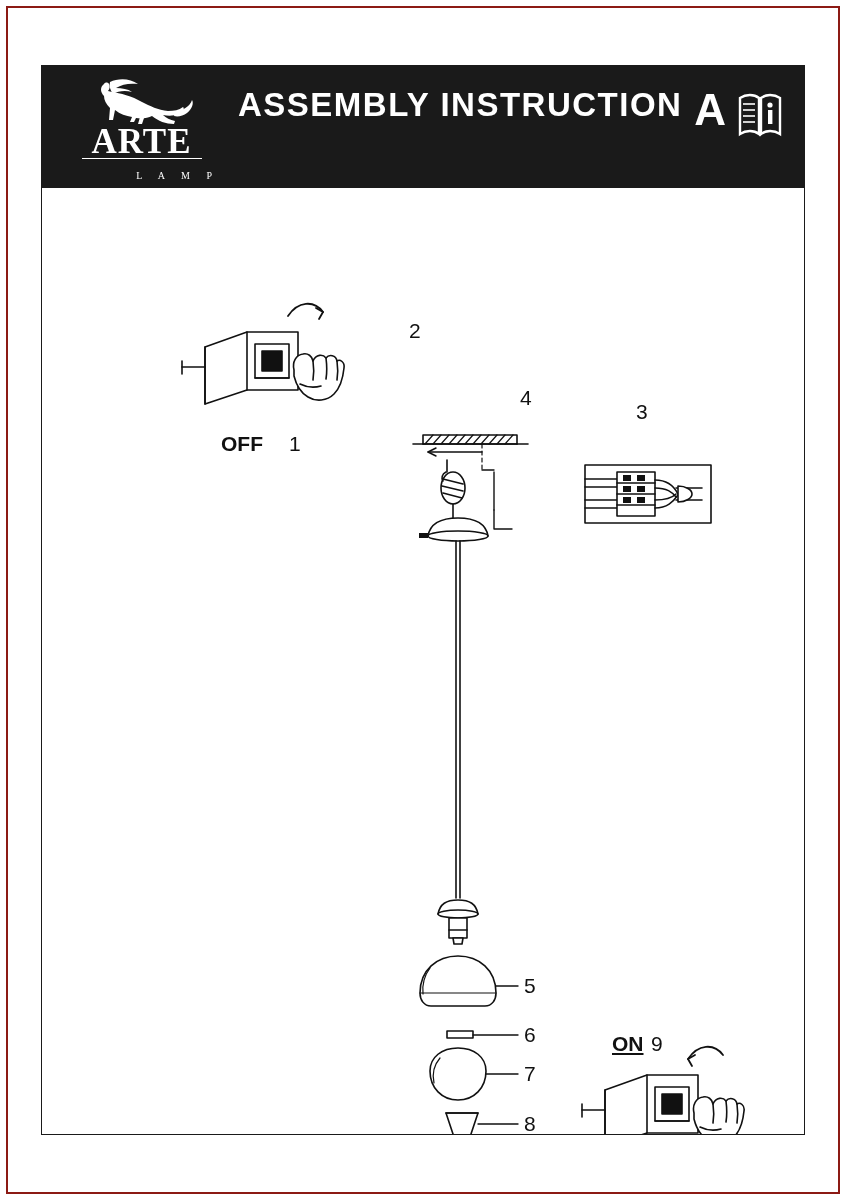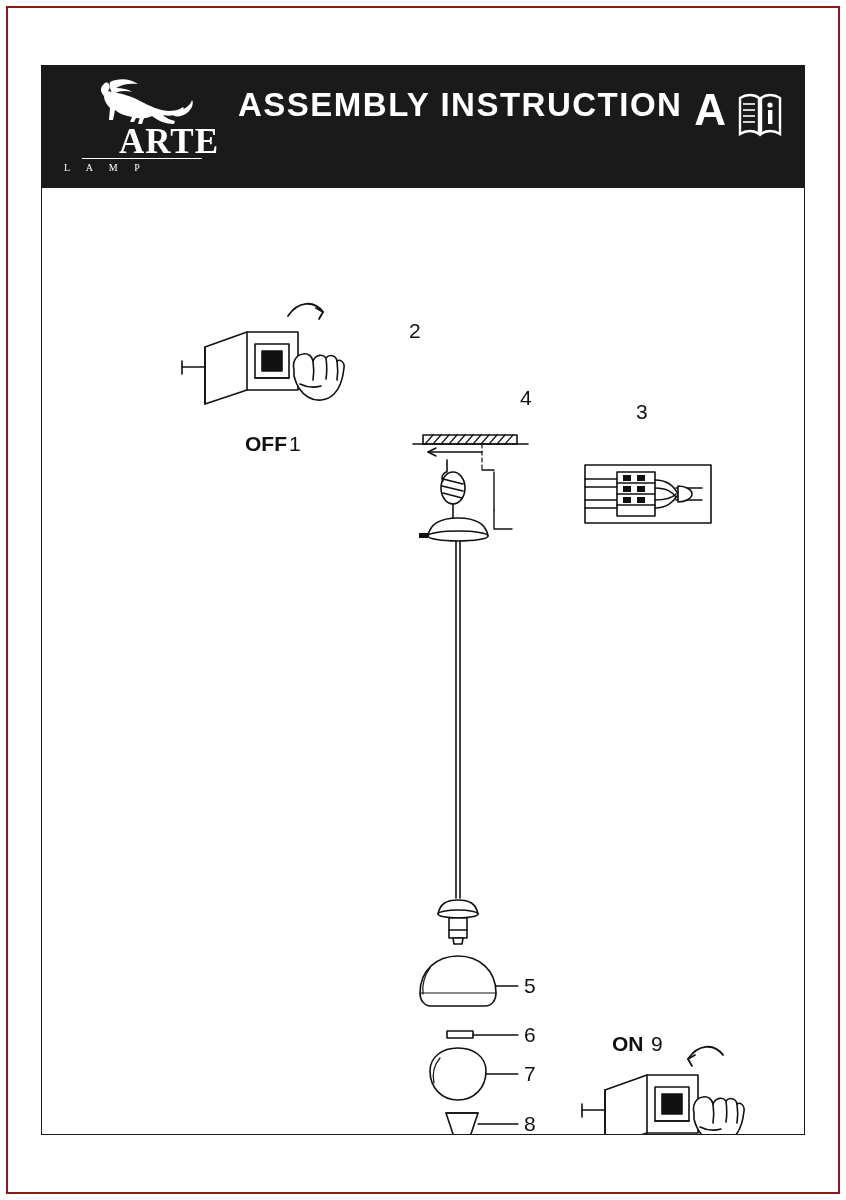--- a/index.html
+++ b/index.html
@@ -46,32 +46,32 @@
   }
   #logo-griffin {
     position: absolute;
     left: 16px; top: 2px;
     width: 120px; height: 52px;
   }
   #logo-word {
     position: absolute;
     left: 0; top: 50px;
     width: 155px;
-    text-align: right;
+    text-align: center;
     font-size: 35px;
     font-weight: bold;
     letter-spacing: 1px;
     line-height: 36px;
     font-family: "Liberation Serif", serif;
   }
   #logo-sub {
     position: absolute;
-    left: 0; top: 88px;
+    left: 0; top: 96px;
     width: 155px;
-    text-align: left;
+    text-align: right;
     font-size: 10px;
     letter-spacing: 7px;
     font-family: "Liberation Serif", serif;
   }
   #logo-rule {
     position: absolute;
     left: 18px; top: 84px;
     width: 120px; height: 1px;
     background: #ffffff;
   }
@@ -353,30 +353,30 @@
             <path d="M671 916 C672 923 672 929 671 935"></path>
             <path d="M684 913 C685 921 685 928 684 934"></path>
             <path d="M695 916 C696 923 696 929 695 935"></path>
             <path d="M658 939 C664 942 672 943 679 941"></path>
           </g>
 
         </g>
       </svg>
 
       
-      <div class="lbl" style="left:203px; top:244px;">OFF</div>
+      <div class="lbl" style="left:179px; top:244px;">OFF</div>
       <div class="lbl num" style="left:247px; top:244px;">1</div>
 
       <div class="lbl num" style="left:367px; top:131px;">2</div>
       <div class="lbl num" style="left:594px; top:212px;">3</div>
       <div class="lbl num" style="left:478px; top:198px;">4</div>
 
       <div class="lbl num" style="left:482px; top:786px;">5</div>
       <div class="lbl num" style="left:482px; top:835px;">6</div>
       <div class="lbl num" style="left:482px; top:874px;">7</div>
       <div class="lbl num" style="left:482px; top:924px;">8</div>
 
-      <div class="lbl" style="left:570px; top:844px;">ON</div>
+      <div class="lbl" style="left:570px; top:844px;text-decoration:underline;">ON</div>
       <div class="lbl num" style="left:609px; top:844px;">9</div>
 
     </div>
   </div>
 </div>
 
 </body></html>

